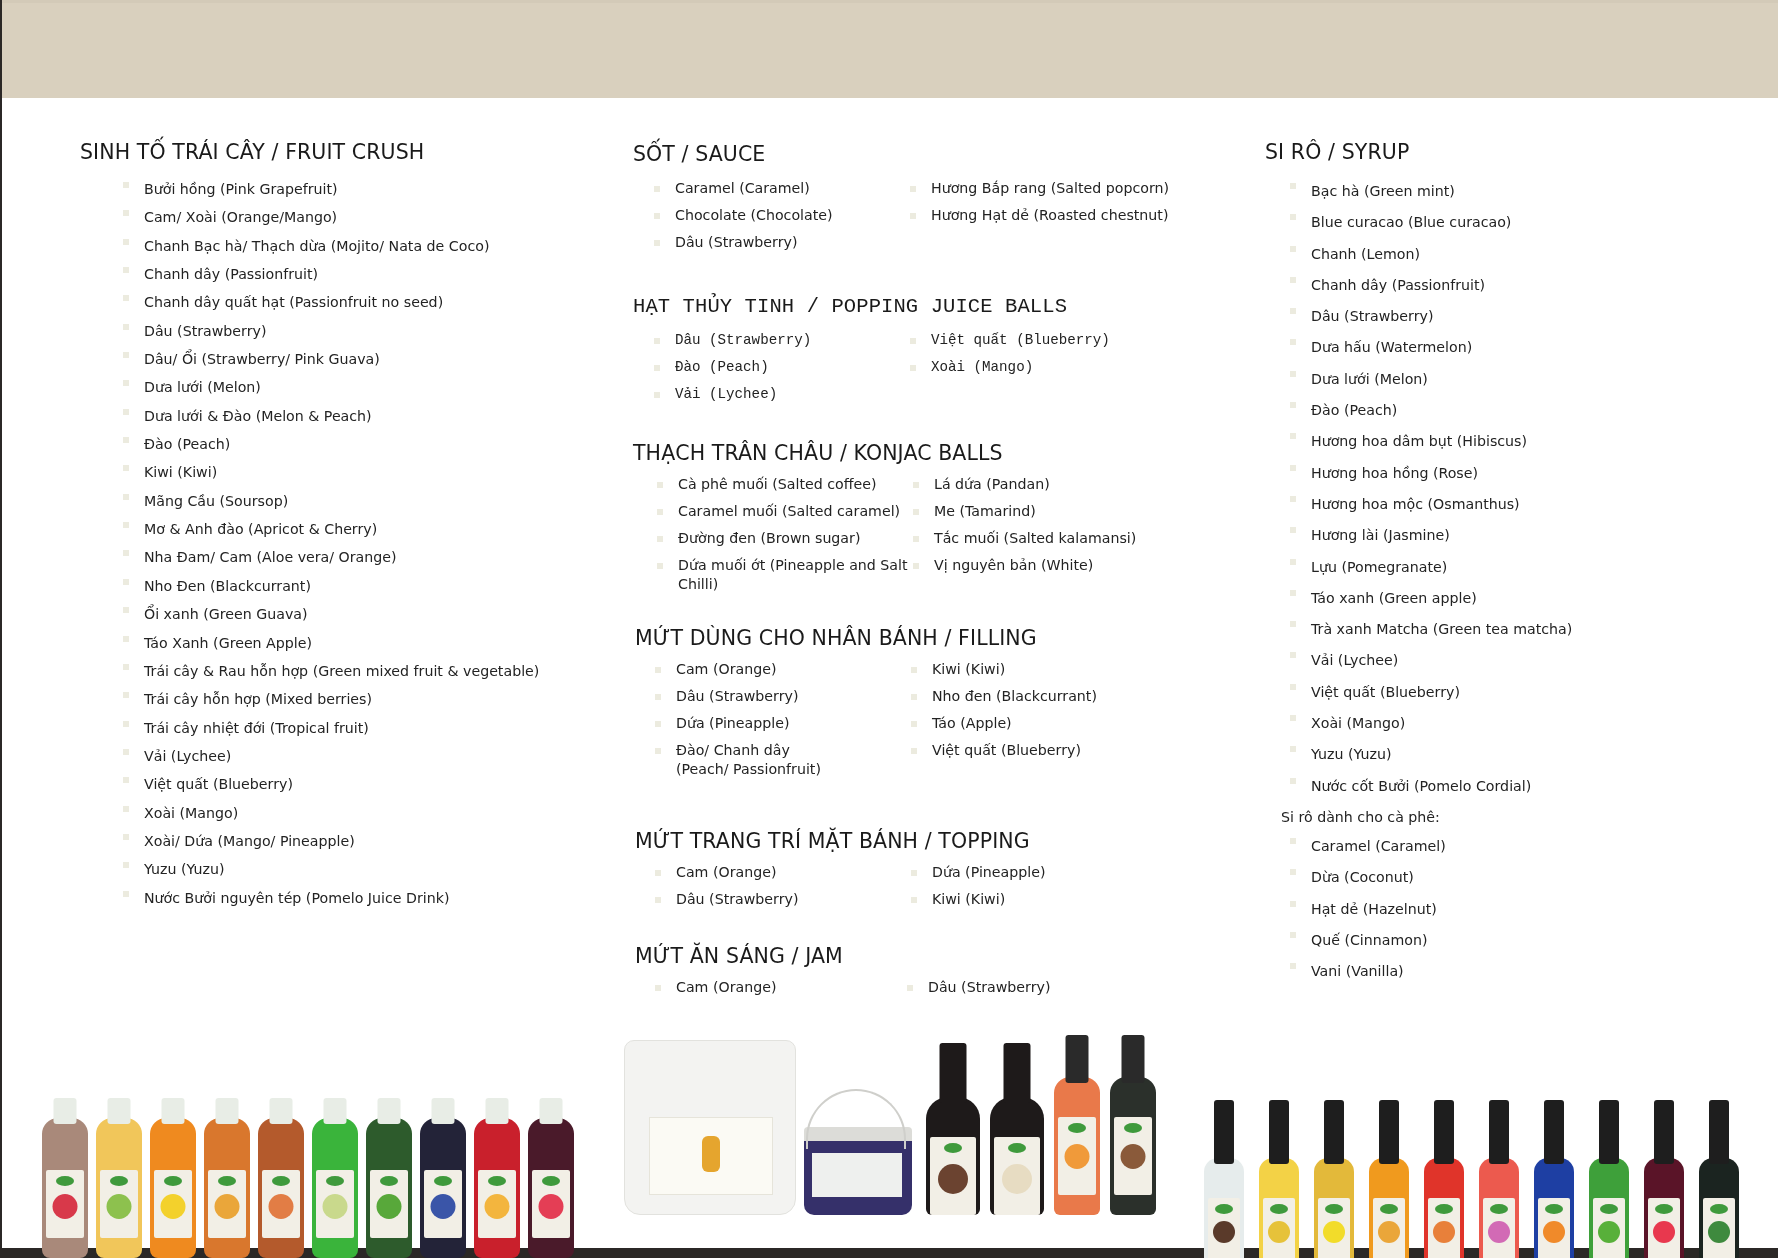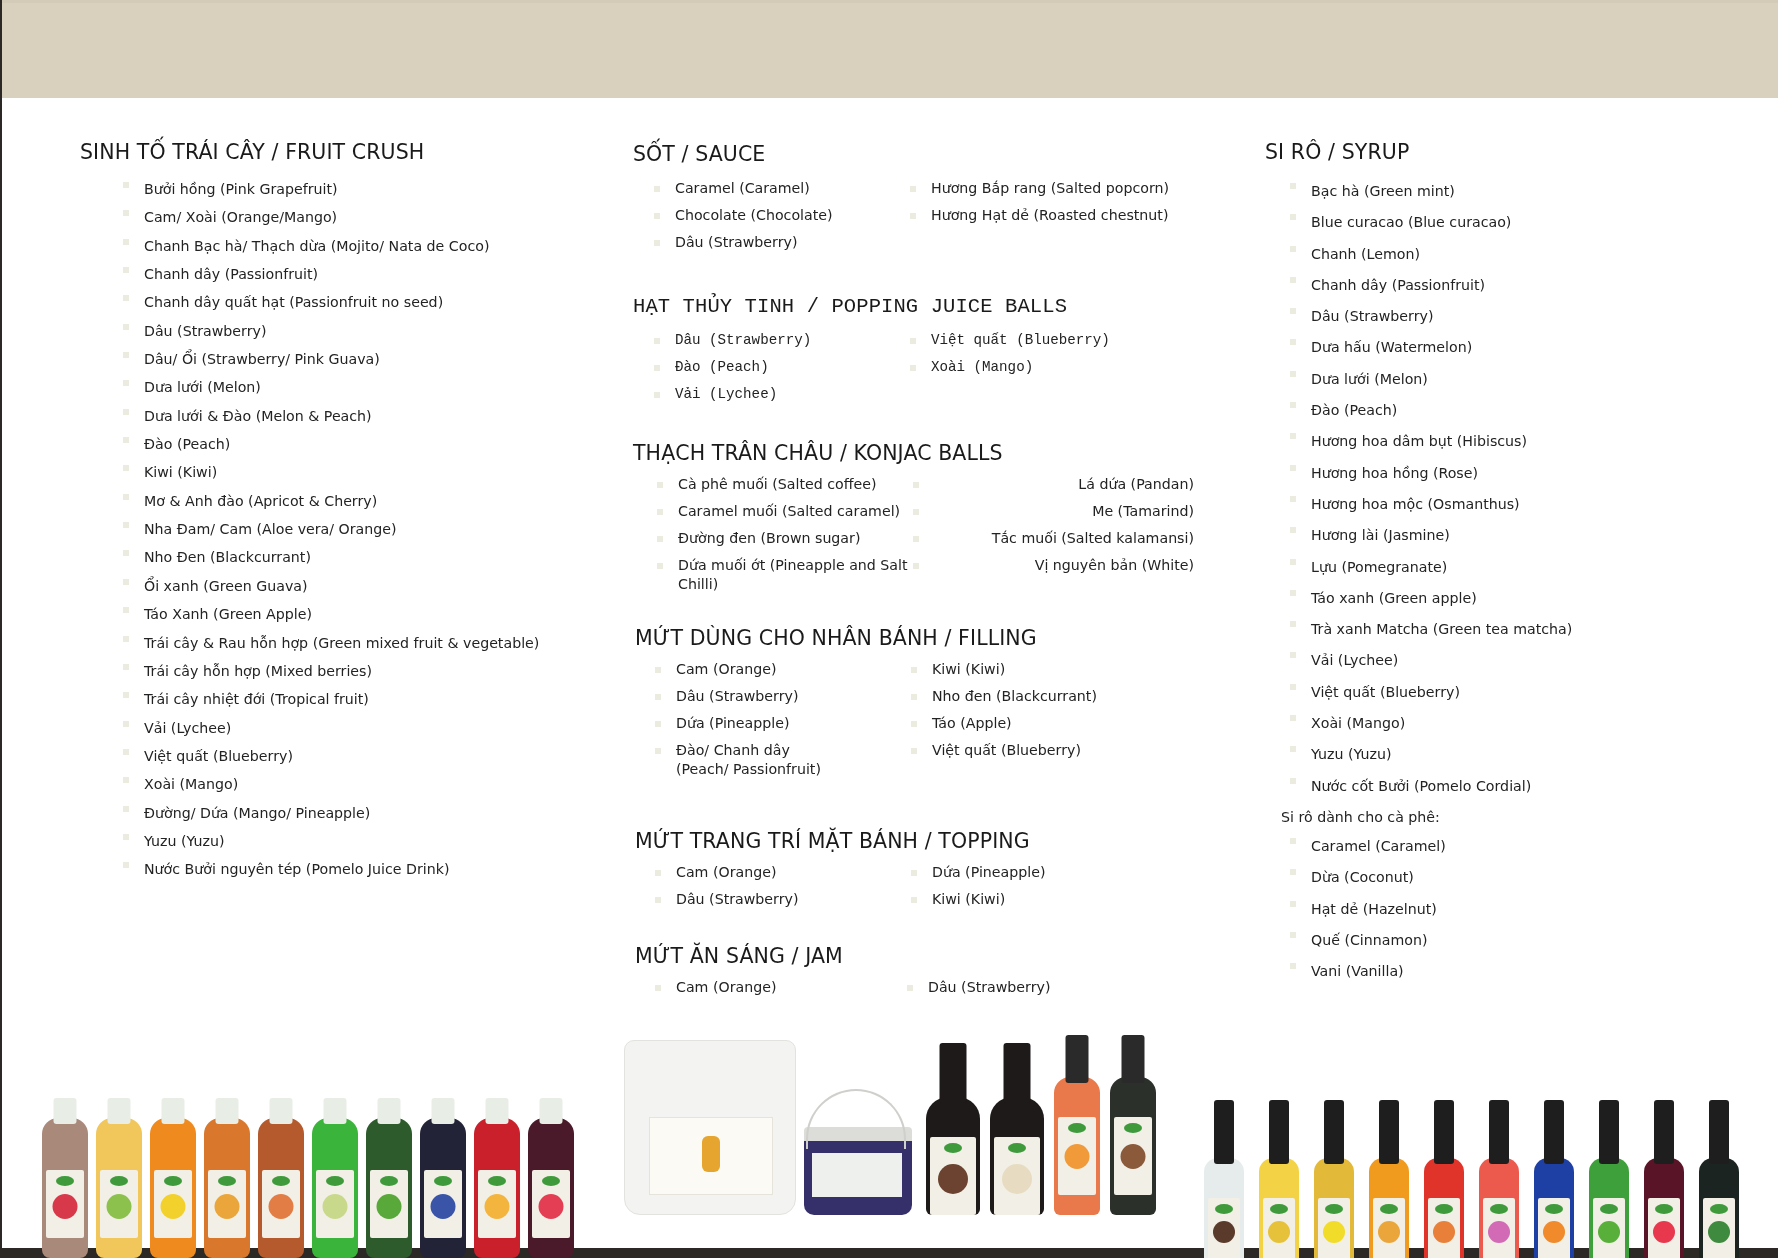--- a/index.html
+++ b/index.html
@@ -36,32 +36,33 @@
         <li style="line-height: 28.35px;">Cam/ Xoài (Orange/Mango)</li>
         <li style="line-height: 28.35px;">Chanh Bạc hà/ Thạch dừa (Mojito/ Nata de Coco)</li>
         <li style="line-height: 28.35px;">Chanh dây (Passionfruit)</li>
         <li style="line-height: 28.35px;">Chanh dây quất hạt (Passionfruit no seed)</li>
         <li style="line-height: 28.35px;">Dâu (Strawberry)</li>
         <li style="line-height: 28.35px;">Dâu/ Ổi (Strawberry/ Pink Guava)</li>
         <li style="line-height: 28.35px;">Dưa lưới (Melon)</li>
         <li style="line-height: 28.35px;">Dưa lưới &amp; Đào (Melon &amp; Peach)</li>
         <li style="line-height: 28.35px;">Đào (Peach)</li>
         <li style="line-height: 28.35px;">Kiwi (Kiwi)</li>
+        <li style="line-height: 28.35px;">Mãng Cầu (Soursop)</li>
         <li style="line-height: 28.35px;">Mơ &amp; Anh đào (Apricot &amp; Cherry)</li>
         <li style="line-height: 28.35px;">Nha Đam/ Cam (Aloe vera/ Orange)</li>
         <li style="line-height: 28.35px;">Nho Đen (Blackcurrant)</li>
         <li style="line-height: 28.35px;">Ổi xanh (Green Guava)</li>
         <li style="line-height: 28.35px;">Táo Xanh (Green Apple)</li>
         <li style="line-height: 28.35px;">Trái cây &amp; Rau hỗn hợp (Green mixed fruit &amp; vegetable)</li>
         <li style="line-height: 28.35px;">Trái cây hỗn hợp (Mixed berries)</li>
         <li style="line-height: 28.35px;">Trái cây nhiệt đới (Tropical fruit)</li>
         <li style="line-height: 28.35px;">Vải (Lychee)</li>
         <li style="line-height: 28.35px;">Việt quất (Blueberry)</li>
         <li style="line-height: 28.35px;">Xoài (Mango)</li>
-        <li style="line-height: 28.35px;">Đường/ Dứa (Mango/ Pineapple)</li>
+        <li style="line-height: 28.35px;">Xoài/ Dứa (Mango/ Pineapple)</li>
         <li style="line-height: 28.35px;">Yuzu (Yuzu)</li>
         <li style="line-height: 28.35px;">Nước Bưởi nguyên tép (Pomelo Juice Drink)</li>
       </ul>
   </div>
 
   <div class="col" style="left:631px; top:142px;">
     <h2 class="section-title">SỐT / SAUCE</h2>
     <div class="two-col" style="margin-top:13px;">
       <ul class="items" style="margin-left:42px; width:256px;">
           <li style="line-height: 19px; margin-bottom: 8px;">Caramel (Caramel)</li>
@@ -92,21 +93,21 @@
 
   <div class="col" style="left:631px; top:441px;">
     <h2 class="section-title">THẠCH TRÂN CHÂU / KONJAC BALLS</h2>
     <div class="two-col" style="margin-top:10px;">
       <ul class="items" style="margin-left:45px; width:240px;">
           <li style="line-height: 19px; margin-bottom: 8px;">Cà phê muối (Salted coffee)</li>
           <li style="line-height: 19px; margin-bottom: 8px;">Caramel muối (Salted caramel)</li>
           <li style="line-height: 19px; margin-bottom: 8px;">Đường đen (Brown sugar)</li>
           <li style="line-height: 19px; margin-bottom: 8px;">Dứa muối ớt (Pineapple and Salt Chilli)</li>
         </ul>
-      <ul class="items" style="margin-left:16px; width:260px;text-align:right;">
+      <ul class="items" style="margin-left:16px; width:260px;">
           <li style="line-height: 19px; margin-bottom: 8px;">Lá dứa (Pandan)</li>
           <li style="line-height: 19px; margin-bottom: 8px;">Me (Tamarind)</li>
           <li style="line-height: 19px; margin-bottom: 8px;">Tắc muối (Salted kalamansi)</li>
           <li style="line-height: 19px; margin-bottom: 8px;">Vị nguyên bản (White)</li>
         </ul>
     </div>
   </div>
 
   <div class="col" style="left:633px; top:626px;">
     <h2 class="section-title">MỨT DÙNG CHO NHÂN BÁNH / FILLING</h2>

